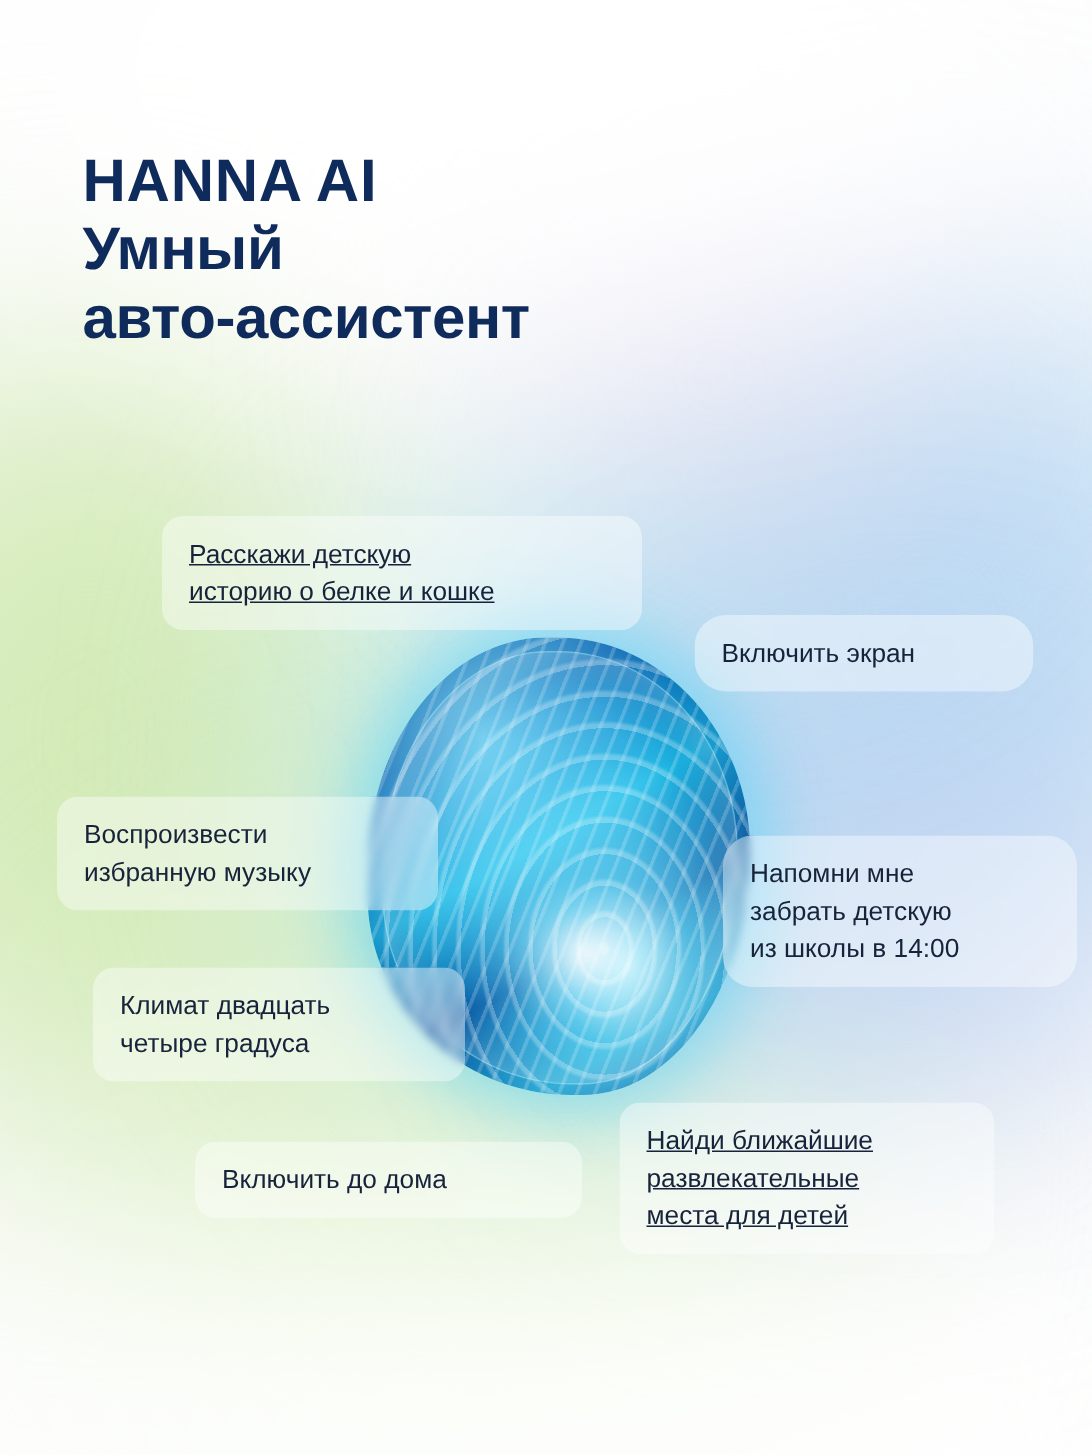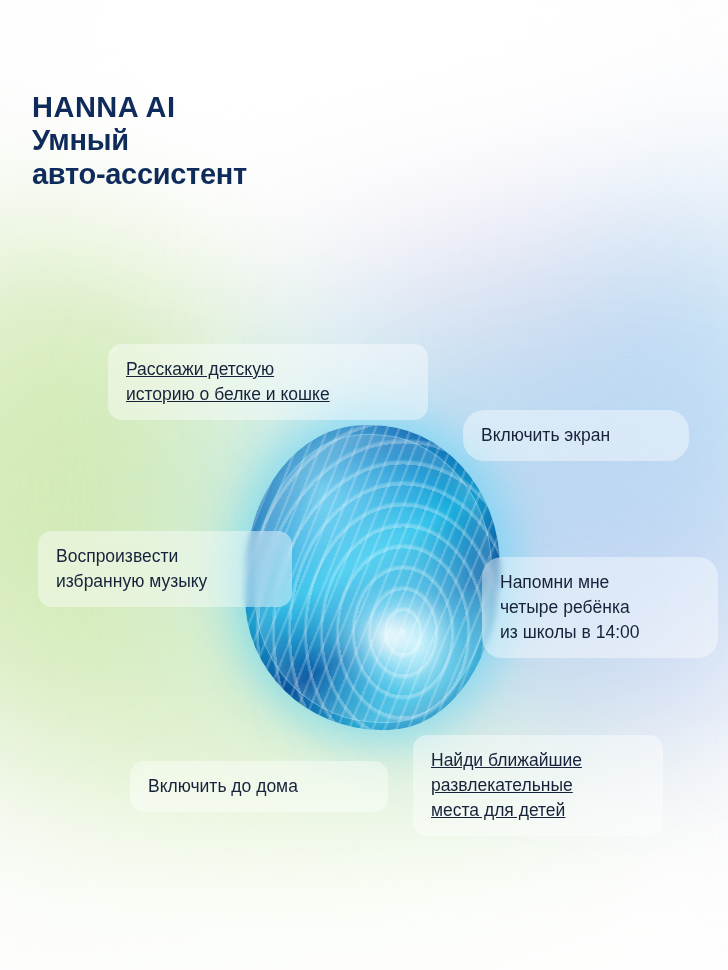--- a/index.html
+++ b/index.html
@@ -70,26 +70,26 @@
   }
   .blob-white-bottom {
     width: 820px; height: 300px;
     left: -40px; top: 810px;
     background: rgba(255,255,255,0.92);
   }
 
   
   .headline {
     position: absolute;
-    left: 32px;
+    left: 55px;
     top: 72px;
     z-index: 6;
     color: #0f2b5b;
     font-weight: 700;
-    font-size: 29px;
+    font-size: 40px;
     line-height: 1.14;
     letter-spacing: -0.3px;
     max-width: 560px;
   }
   .headline .line {
     display: block;
     white-space: nowrap;
   }
   .headline .line-1 {
     letter-spacing: 0.5px;
@@ -221,24 +221,28 @@
     <span>Включить экран</span>
   </div>
 
   <div class="bubble bubble-music">
     <span>Воспроизвести</span>
     <span>избранную музыку</span>
   </div>
 
   <div class="bubble bubble-remind">
     <span>Напомни мне</span>
-    <span>четыре ребёнка</span>
+    <span>забрать детскую</span>
     <span>из школы в 14:00</span>
   </div>
 
+  <div class="bubble bubble-climate">
+    <span>Климат двадцать</span>
+    <span>четыре градуса</span>
+  </div>
 
   <div class="bubble bubble-route">
     <span>Включить до дома</span>
   </div>
 
   <div class="bubble bubble-places">
     <span>Найди ближайшие</span>
     <span>развлекательные</span>
     <span>места для детей</span>
   </div>

